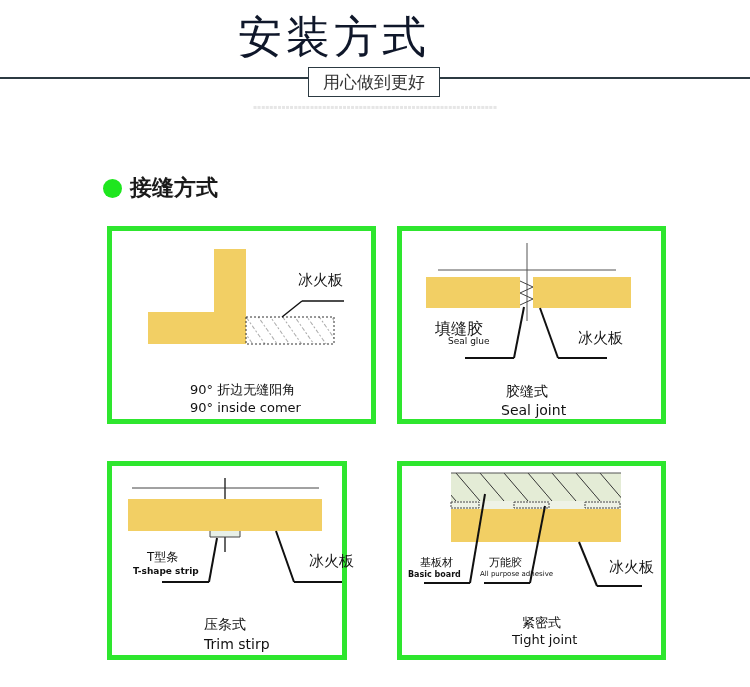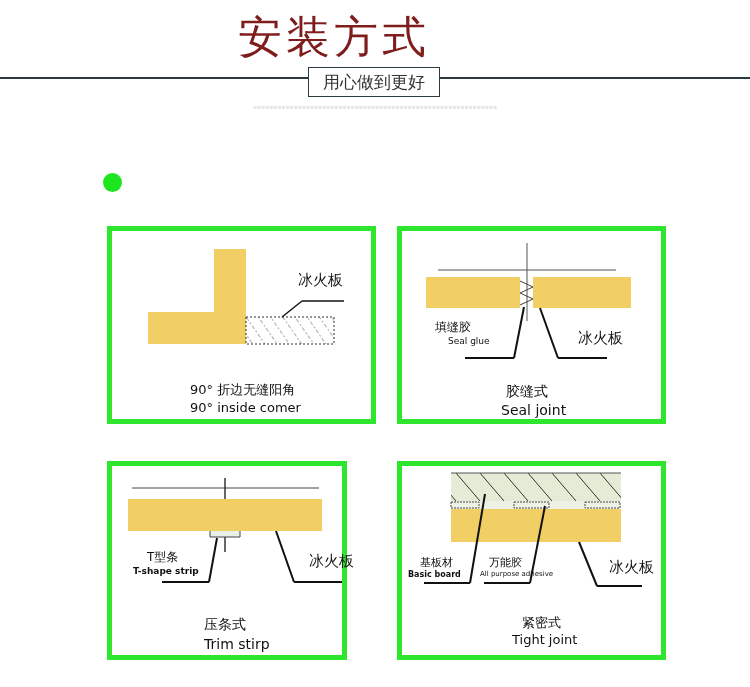--- a/index.html
+++ b/index.html
@@ -1,37 +1,38 @@
 <!DOCTYPE html>
 <html><head>
 <meta charset="utf-8">
 <style>
   html,body{margin:0;padding:0;background:#fff;}
   body{width:750px;height:687px;position:relative;overflow:hidden;font-family:"DejaVu Sans",sans-serif;}
-  .title{position:absolute;left:0;top:8px;width:668px;text-align:center;font-size:44px;color:#7f1d1d;letter-spacing:4px;font-family:"DejaVu Sans",sans-serif;}
+  .title{position:absolute;left:0;top:8px;width:668px;text-align:center;font-size:44px;color:#0f172a;letter-spacing:4px;font-family:"DejaVu Sans",sans-serif;}
   .hline{position:absolute;left:0;top:77px;width:750px;height:2px;background:#2c3a42;}
   .subtitle{position:absolute;left:308px;top:67px;width:130px;height:28px;border:1.5px solid #2c3a42;background:#fff;font-size:17px;color:#333;text-align:center;line-height:28px;}
   .faint{position:absolute;left:0;width:750px;text-align:center;color:#e6e6e6;font-size:6px;}
   .sec{position:absolute;left:103px;top:173px;display:flex;align-items:center;}
   .dot{width:19px;height:19px;border-radius:50%;background:#1ee61e;margin-right:8px;}
   .sectitle{font-size:22px;font-weight:bold;color:#1a1a1a;}
   .panel{position:absolute;border:5px solid #2ee62e;background:#fff;box-sizing:border-box;}
   .panel svg{position:absolute;left:0;top:0;}
   .lbl{position:absolute;color:#111;white-space:nowrap;}
 </style>
 </head>
 <body>
 
 <div class="title">安装方式</div>
 <div class="hline"></div>
 <div class="subtitle">用心做到更好</div>
 <div class="faint" style="top:103px;">▪▪▪▪▪▪▪▪▪▪▪▪▪▪▪▪▪▪▪▪▪▪▪▪▪▪▪▪▪▪▪▪▪▪▪▪▪▪▪▪▪▪▪▪▪▪▪▪▪▪▪▪▪▪▪▪▪▪▪▪</div>
 
 <div class="sec">
   <div class="dot"></div>
+  <div class="sectitle">接缝方式</div>
 </div>
 
 <div class="panel" style="left:107px;top:226px;width:269px;height:198px;">
   <svg width="259" height="188">
     <defs>
       <pattern id="hatch" width="10" height="10" patternUnits="userSpaceOnUse" patternTransform="rotate(-35)">
         <line x1="0" y1="0" x2="0" y2="10" stroke="#555" stroke-width="1" stroke-dasharray="2,2"></line>
       </pattern>
     </defs>
     <rect x="102" y="18" width="32" height="95" fill="#f2cf64"></rect>
@@ -50,21 +51,21 @@
     <line x1="36" y1="39" x2="214" y2="39" stroke="#555" stroke-width="1"></line>
     <line x1="125" y1="12" x2="125" y2="90" stroke="#555" stroke-width="1"></line>
     <rect x="24" y="46" width="94" height="31" fill="#f2cf64"></rect>
     <rect x="131" y="46" width="98" height="31" fill="#f2cf64"></rect>
     <path d="M118 50 L131 56 L118 62 L131 68 L118 74" stroke="#444" fill="none" stroke-width="1"></path>
     <line x1="122" y1="76" x2="112" y2="127" stroke="#111" stroke-width="2"></line>
     <line x1="112" y1="127" x2="63" y2="127" stroke="#111" stroke-width="2"></line>
     <line x1="138" y1="77" x2="156" y2="127" stroke="#111" stroke-width="2"></line>
     <line x1="156" y1="127" x2="205" y2="127" stroke="#111" stroke-width="2"></line>
   </svg>
-  <div class="lbl" style="left:33px;top:88px;font-size:12px;">填缝胶</div>
+  <div class="lbl" style="left:33px;top:88px;font-size:16px;">填缝胶</div>
   <div class="lbl" style="left:46px;top:105px;font-size:9px;">Seal glue</div>
   <div class="lbl" style="left:176px;top:98px;font-size:15px;">冰火板</div>
   <div class="lbl" style="left:104px;top:152px;font-size:14px;">胶缝式</div>
   <div class="lbl" style="left:99px;top:171px;font-size:14px;">Seal joint</div>
 </div>
 
 <div class="panel" style="left:107px;top:461px;width:240px;height:199px;">
   <svg width="259" height="189">
     <line x1="20" y1="22" x2="207" y2="22" stroke="#444" stroke-width="1"></line>
     <line x1="113" y1="12" x2="113" y2="86" stroke="#333" stroke-width="1.5"></line>

